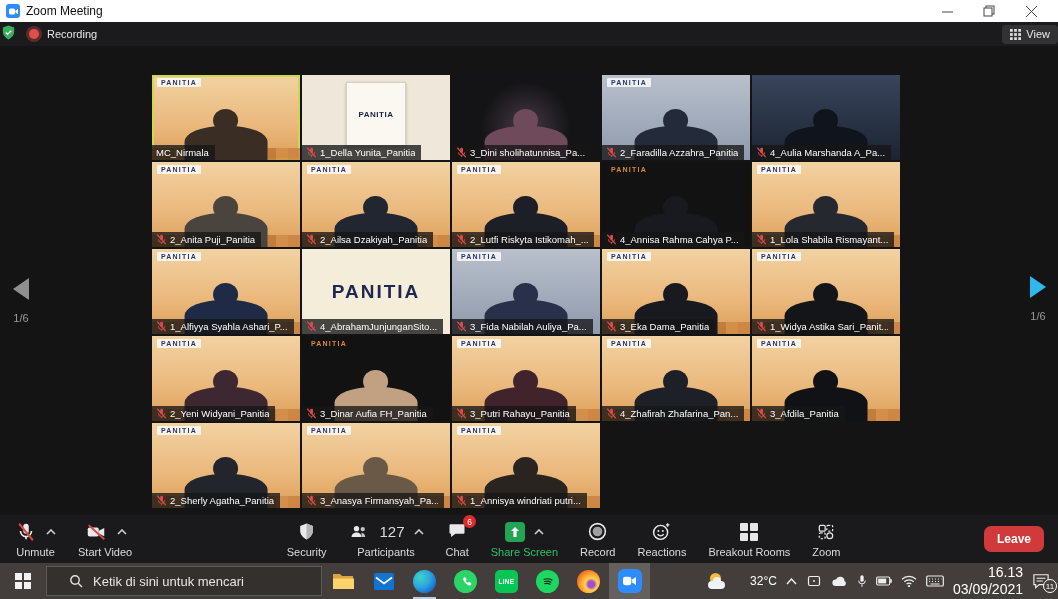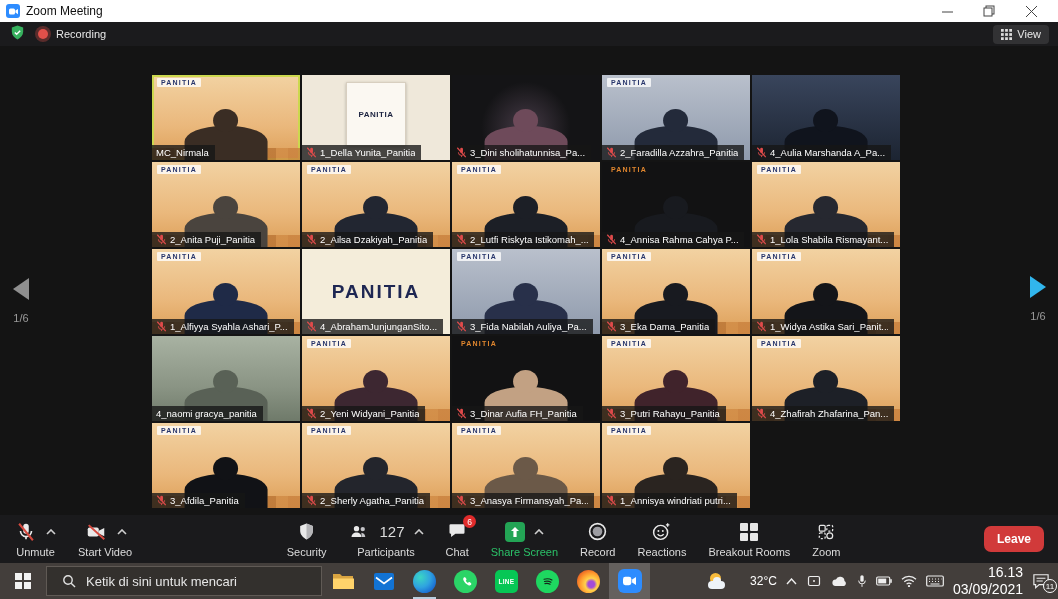--- a/index.html
+++ b/index.html
@@ -8,21 +8,21 @@
     position:relative; width:1058px; height:599px; overflow:hidden;
     font-family:"Liberation Sans", sans-serif; background:#141414;
   }
   
   .titlebar { height:22px; background:#ffffff; display:flex; align-items:center; padding:0 6px; gap:6px; }
   .zoom-logo { width:14px; height:14px; border-radius:3px; background:#2d8cff; display:flex; align-items:center; justify-content:center; }
   .title-text { font-size:12px; color:#0f0f0f; }
   .win-controls { margin-left:auto; display:flex; height:100%; }
   .win-btn { width:42px; height:100%; display:flex; align-items:center; justify-content:center; color:#333; }
   
-  .meetbar { height:24px; background:#1b1b1d; display:flex; align-items:center; padding:0 9px; gap:12px; }
+  .meetbar { height:24px; background:#1b1b1d; display:flex; align-items:center; padding:0 0; gap:12px; }
   .rec-wrap { display:flex; align-items:center; gap:8px; }
   .rec-dot { width:10px; height:10px; border-radius:50%; background:#e0504a; box-shadow:0 0 0 3px rgba(224,80,74,.32); }
   .rec-label { color:#e8e8e8; font-size:11px; }
   .view-btn { margin-left:auto; background:#323234; border-radius:4px; height:19px; padding:0 8px; display:flex; align-items:center; gap:5px; color:#e8e8e8; font-size:11px; }
   
   .gallery { position:absolute; top:46px; left:0; right:0; height:469px; background:#141414; }
   .grid { position:absolute; left:152px; top:29px; display:grid; grid-template-columns:repeat(5,148px); grid-auto-rows:85px; gap:2px; }
   .tile { position:relative; overflow:hidden; background:#222; }
   .tile.active { outline:2px solid #ccd84e; outline-offset:-2px; }
   .kind-peach { background:linear-gradient(180deg,#f2d2a2 0%,#eab87c 60%,#dd9f58 100%); }
@@ -68,21 +68,21 @@
   .bo-grid i { background:#e6e6e6; border-radius:1px; }
   .leave-btn { margin:10px 14px 10px 0; align-self:center; background:#d13a3a; color:#fff; font-weight:bold;
     font-size:12px; border:none; border-radius:7px; padding:6px 13px; }
   .sp { flex:1; }
   
   .taskbar { position:absolute; bottom:0; left:0; right:0; height:36px; background:#433e3b; display:flex; align-items:center; }
   .start { width:46px; height:100%; display:flex; align-items:center; justify-content:center; }
   .win-logo { display:grid; grid-template-columns:7px 7px; grid-auto-rows:7px; gap:1.5px; }
   .win-logo i { background:#f2f2f2; }
   .searchbox { width:276px; height:30px; background:#33302d; border:1px solid #605a55; display:flex; align-items:center;
-    gap:10px; padding:0 15px; color:#e6e6e6; font-size:13px; }
+    gap:10px; padding:0 22px; color:#e6e6e6; font-size:13px; }
   .tb-apps { display:flex; height:100%; }
   .tapp { width:41px; height:100%; display:flex; align-items:center; justify-content:center; position:relative; }
   .tapp.open::after { content:""; position:absolute; bottom:0; left:9px; right:9px; height:2px; background:#b9cede; }
   .tapp.active-app { background:rgba(255,255,255,.18); }
   .circle-ic { width:23px; height:23px; border-radius:50%; }
   .edge-ic { background:radial-gradient(circle at 32% 32%, #3bd6c3 0%, #2fa3e0 45%, #1b6fd4 75%, #134a9e 100%); }
   .firefox-ic { background:radial-gradient(circle at 62% 62%, #a34bd8 0 16%, #ffd24b 30%, #ff9a2e 55%, #e0491f 88%); }
   .wa-ic { background:#2bd467; display:flex; align-items:center; justify-content:center; }
   .line-ic { width:23px; height:23px; border-radius:5px; background:#06c755; color:#fff; display:flex; align-items:center;
     justify-content:center; font-size:6.5px; font-weight:bold; letter-spacing:.3px; }
@@ -378,29 +378,20 @@
       <div class="nameplate">
         <svg width="11" height="11" viewBox="0 0 12 12">
               <rect x="4.6" y="0.8" width="3" height="6" rx="1.5" fill="#e04b4b"></rect>
               <path d="M2.6 5.8a3.4 3.4 0 0 0 6.8 0" stroke="#e04b4b" stroke-width="1" fill="none"></path>
               <line x1="6.1" y1="9.3" x2="6.1" y2="11" stroke="#e04b4b" stroke-width="1"></line>
               <line x1="1.4" y1="0.8" x2="10.6" y2="11" stroke="#e04b4b" stroke-width="1.3"></line>
             </svg>
         <span>1_Widya Astika Sari_Panit...</span>
       </div>
     </div>
-        <div class="tile kind-room">
-
-      <div class="person" style="background: rgb(89, 97, 86);"></div>
-
-      <div class="nameplate">
-
-        <span>4_naomi gracya_panitia</span>
-      </div>
-    </div>
         <div class="tile kind-peach">
       <div class="skyline"></div>
       <div class="person" style="background: rgb(61, 39, 49);"></div>
       <div class="banner">PANITIA</div>
 
       <div class="nameplate">
         <svg width="11" height="11" viewBox="0 0 12 12">
               <rect x="4.6" y="0.8" width="3" height="6" rx="1.5" fill="#e04b4b"></rect>
               <path d="M2.6 5.8a3.4 3.4 0 0 0 6.8 0" stroke="#e04b4b" stroke-width="1" fill="none"></path>
               <line x1="6.1" y1="9.3" x2="6.1" y2="11" stroke="#e04b4b" stroke-width="1"></line>

